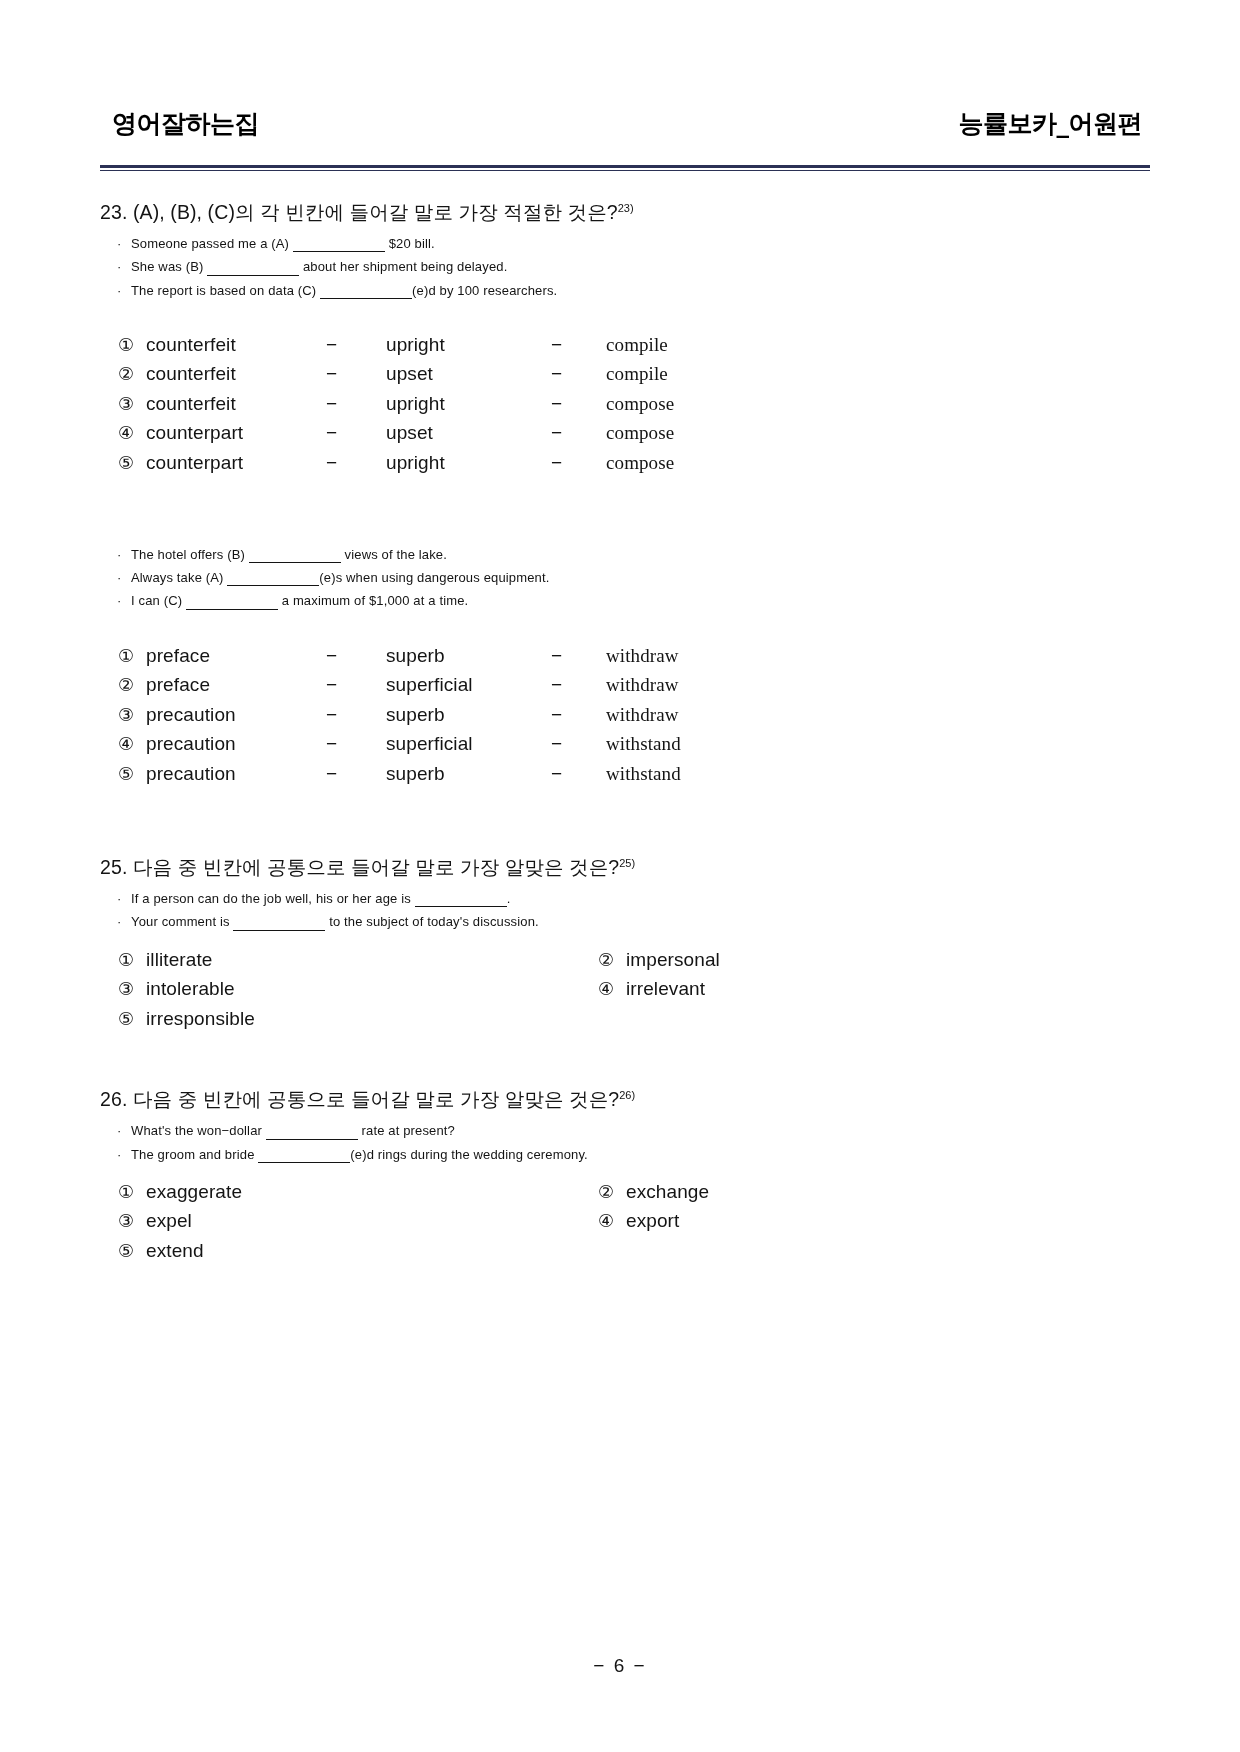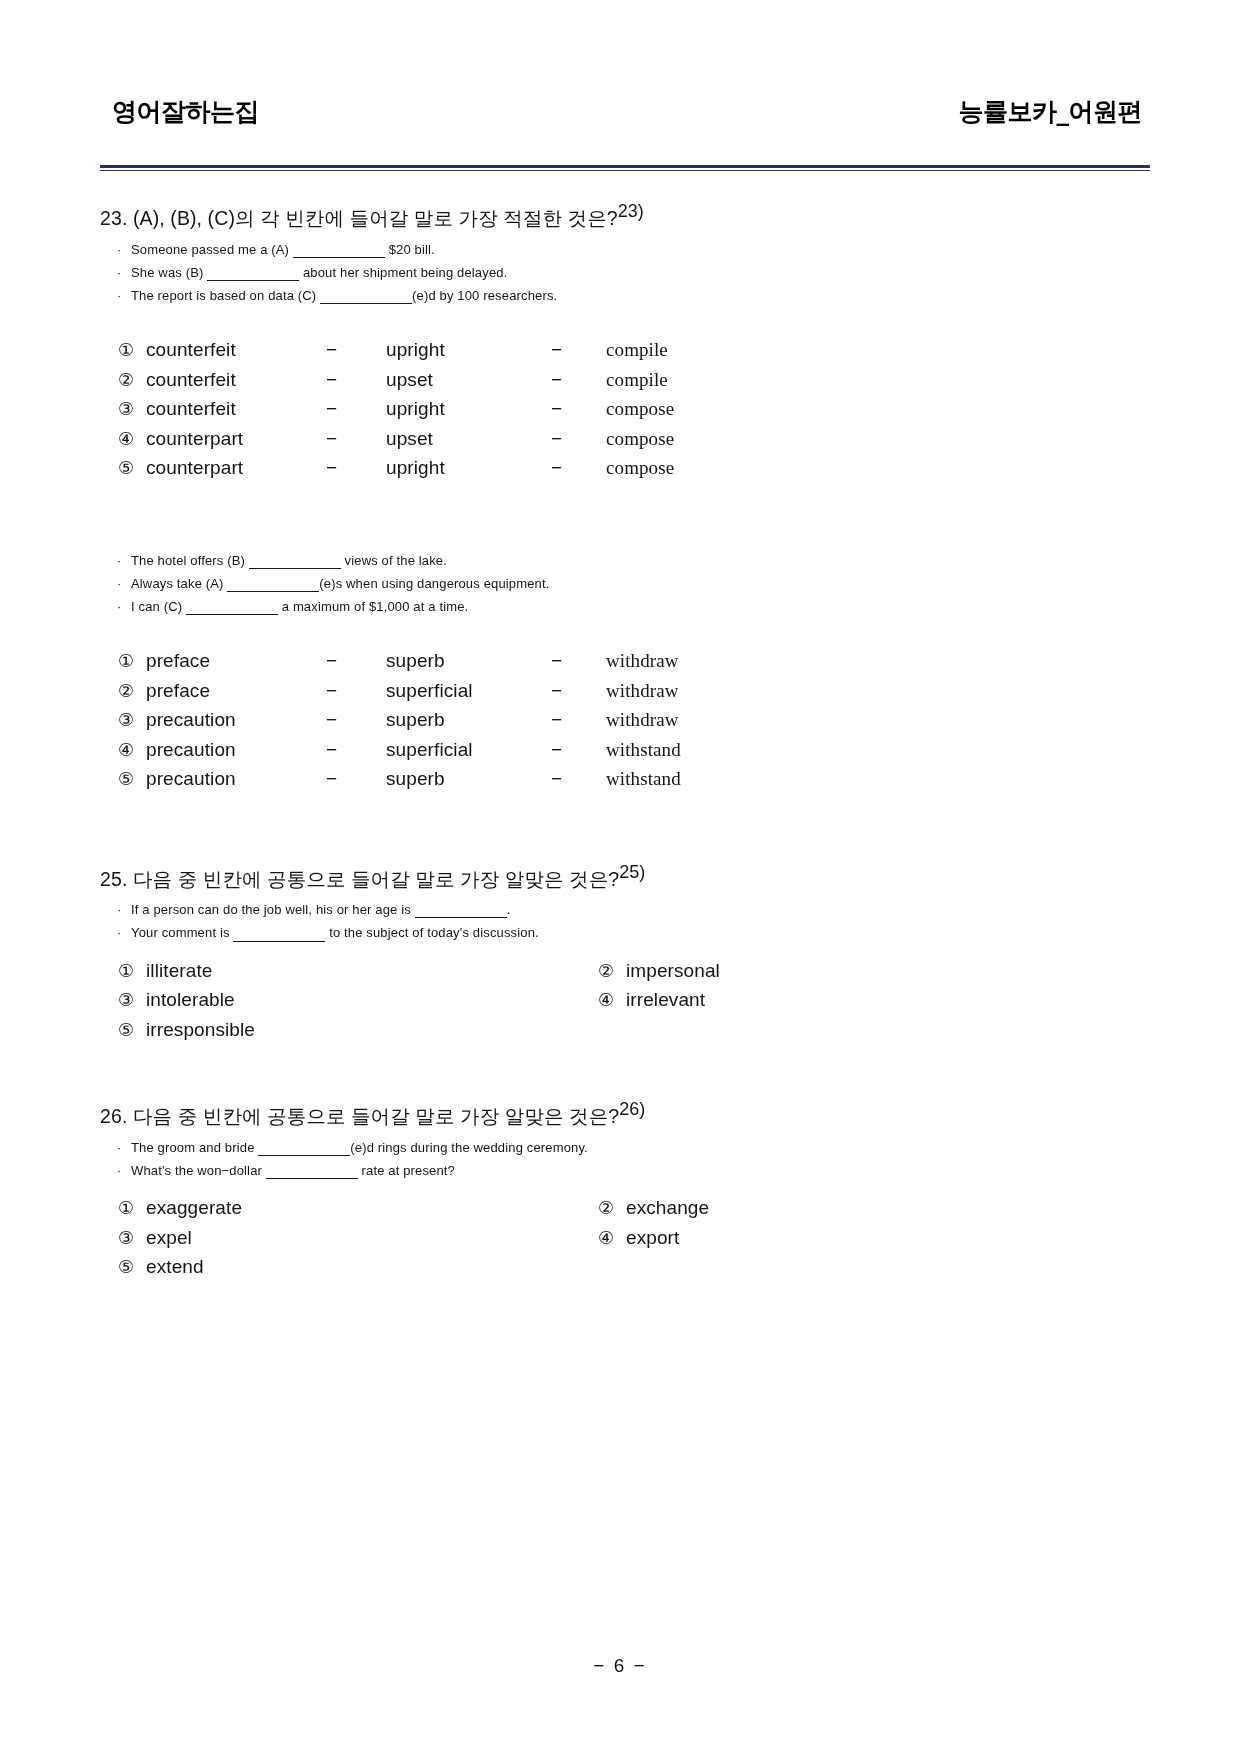--- a/index.html
+++ b/index.html
@@ -21,21 +21,21 @@
     position: absolute;
     left: 0; top: 0;
     width: 1240px;
     height: 1752px;
     padding: 95px 90px 0 100px;
   }
 
   
   .masthead {
     display: flex;
-    align-items: flex-start;
+    align-items: center;
     justify-content: space-between;
     height: 56px;
     padding: 0 8px 0 12px;
   }
   .masthead-left,
   .masthead-right {
     font-family: "DejaVu Sans", "Liberation Sans", sans-serif;
     font-size: 25px;
     font-weight: 700;
     letter-spacing: -0.5px;
@@ -66,21 +66,21 @@
     margin-top: 26px;
   }
   .q-stem {
     font-size: 19.5px;
     line-height: 1.5;
     letter-spacing: 0.1px;
     white-space: nowrap;
     color: #141414;
   }
   .q-stem .sup {
-    font-size: 18px;
+    font-size: 11px;
     vertical-align: super;
     letter-spacing: 0;
   }
 
   .sentences {
     margin-top: 4px;
   }
   .sentence {
     font-size: 13px;
     line-height: 1.55;
@@ -317,22 +317,22 @@
               <span class="cnum">⑤</span>
               <span>irresponsible</span>
             </span>
           </div>
         </div>
         <div class="spacer-md"></div>
       </div>
       <div class="question-block">
         <div class="q-stem"><span>26.</span> <span>다음 중 빈칸에 공통으로 들어갈 말로 가장 알맞은 것은?</span><span class="sup">26)</span></div>
         <div class="sentences">
+          <div class="sentence"><span class="bullet">·</span><span>What's the won−dollar</span> <span class="blank w1">&nbsp;</span> <span>rate at present?</span></div>
           <div class="sentence"><span class="bullet">·</span><span>The groom and bride</span> <span class="blank w1">&nbsp;</span><span>(e)d rings during the wedding ceremony.</span></div>
-          <div class="sentence"><span class="bullet">·</span><span>What's the won−dollar</span> <span class="blank w1">&nbsp;</span> <span>rate at present?</span></div>
         </div>
         <div class="choices-grid">
           <div class="grid-row">
             <span class="grid-cell">
               <span class="cnum">①</span>
               <span>exaggerate</span>
             </span>
             <span class="grid-cell second">
               <span class="cnum">②</span>
               <span>exchange</span>

